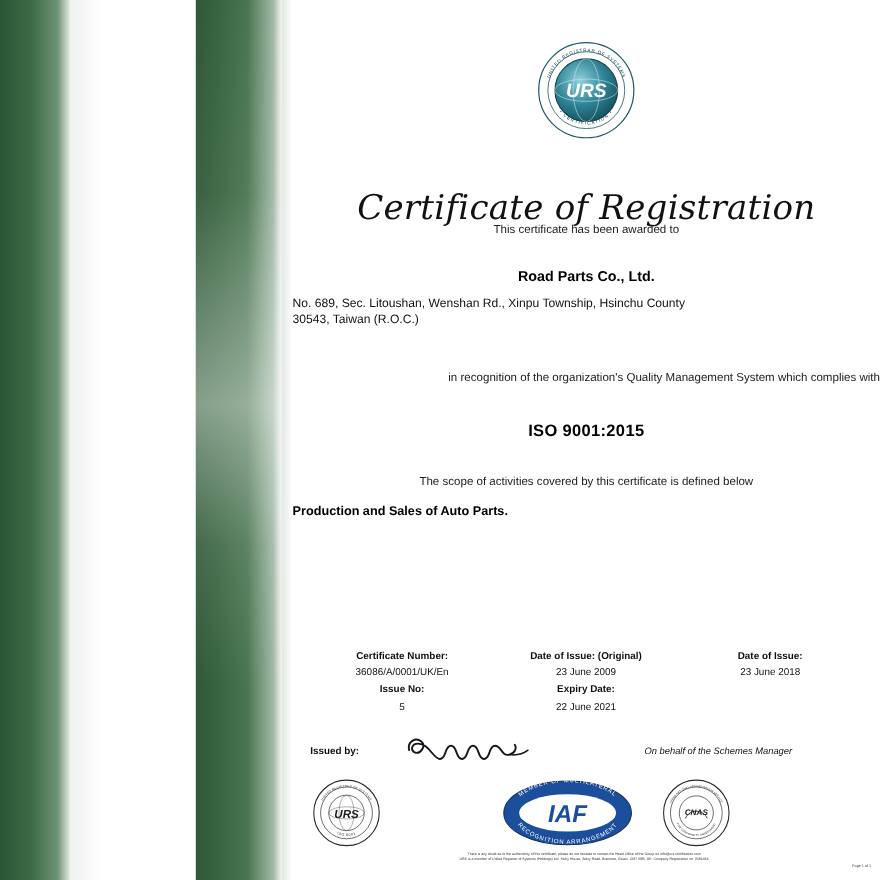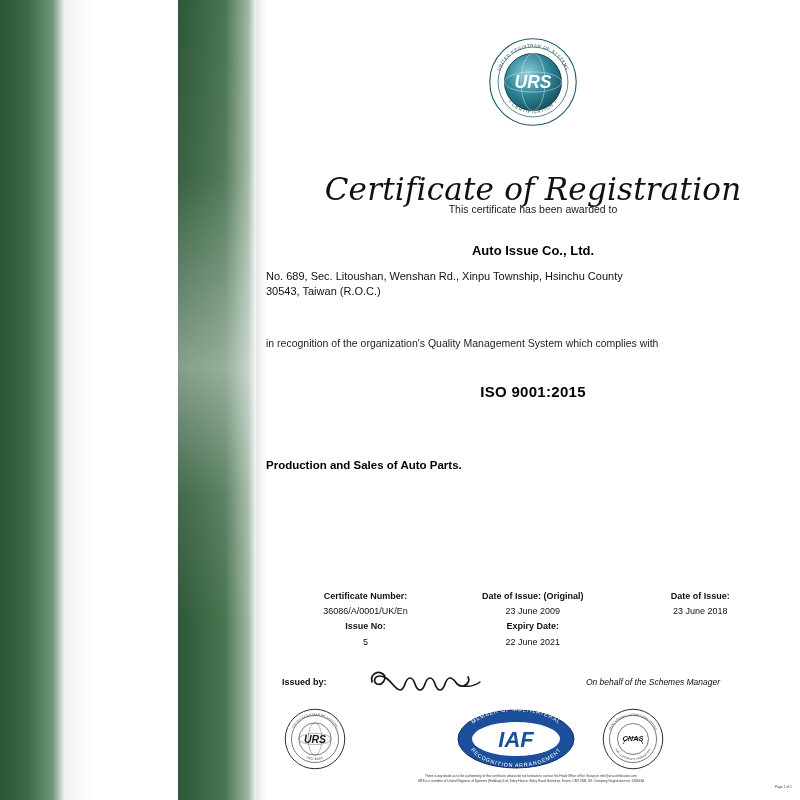--- a/index.html
+++ b/index.html
@@ -138,21 +138,21 @@
     font-size: 11px;
     color: #111111;
     line-height: 15px;
   }
 
   .recognition {
     position: absolute;
     top: 337px;
     left: 0;
     width: 534px;
-    text-align: left;
+    text-align: right;
     font-size: 10.5px;
     color: #222222;
   }
 
   .standard {
     position: absolute;
     top: 383px;
     left: 0;
     width: 534px;
     text-align: center;
@@ -318,27 +318,28 @@
           <textPath href="#ringtop" startOffset="50%" text-anchor="middle">UNITED REGISTRAR OF SYSTEMS</textPath>
         </text>
         <text class="svgtxt" font-size="4.6" fill="#14414b" letter-spacing="1.2">
           <textPath href="#ringbot" startOffset="50%" text-anchor="middle">• CERTIFICATION •</textPath>
         </text>
       </svg>
     </div>
 
     <div class="cert-title">Certificate of Registration</div>
     <div class="awarded-to">This certificate has been awarded to</div>
-    <div class="org-name">Auto Issue Co., Ltd.</div>
+    <div class="org-name">Road Parts Co., Ltd.</div>
     <div class="org-address">
       <div>No. 689, Sec. Litoushan, Wenshan Rd., Xinpu Township, Hsinchu County</div>
       <div>30543, Taiwan (R.O.C.)</div>
     </div>
     <div class="recognition">in recognition of the organization's Quality Management System which complies with</div>
     <div class="standard">ISO 9001:2015</div>
+    <div class="scope-intro">The scope of activities covered by this certificate is defined below</div>
     <div class="scope-text">Production and Sales of Auto Parts.</div>
 
     <div class="details">
       <table>
         <tbody>
             <tr>
           <td class="c1 lbl">Certificate Number:</td>
           <td class="c2 lbl">Date of Issue: (Original)</td>
           <td class="c3 lbl">Date of Issue:</td>
         </tr>

